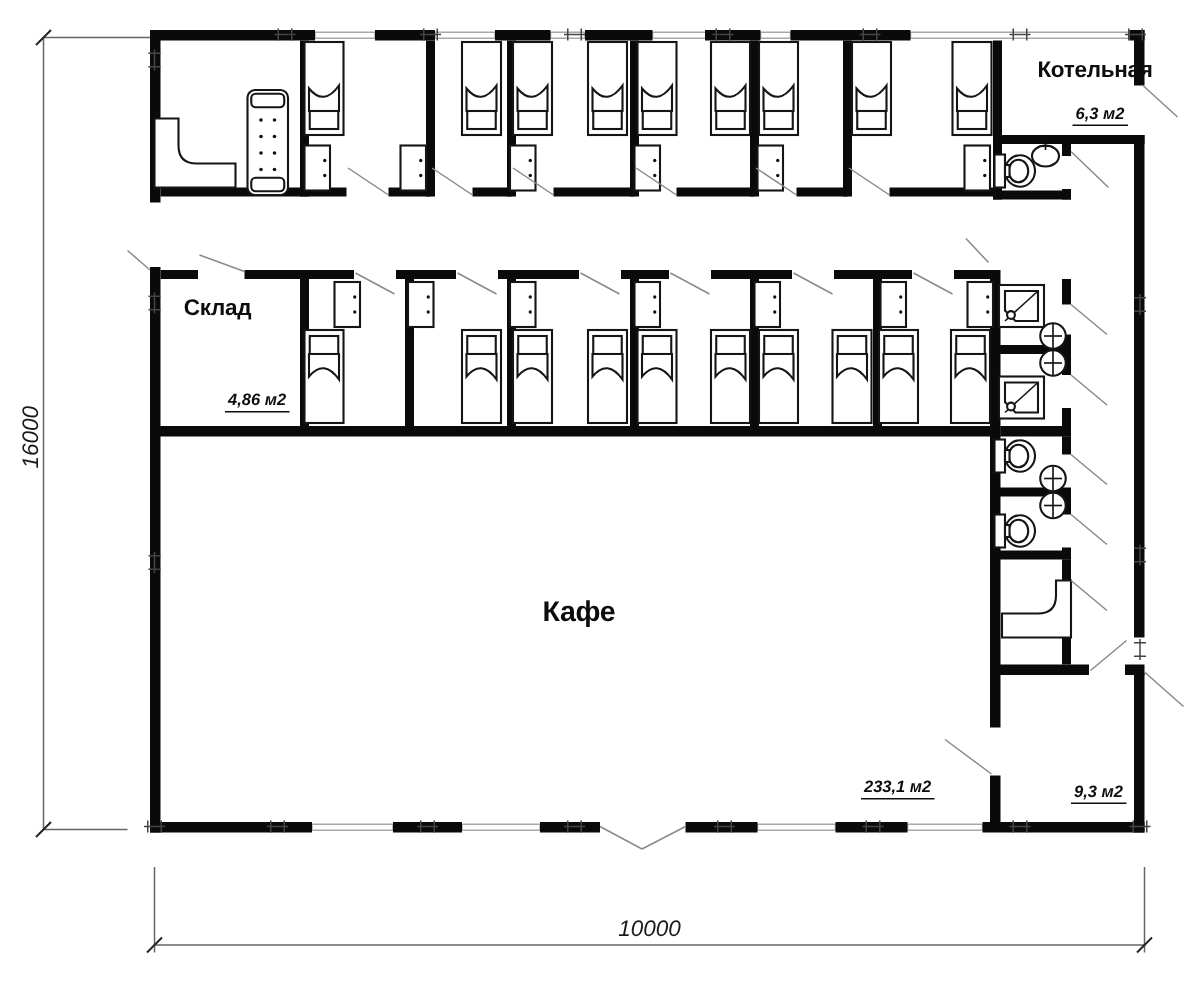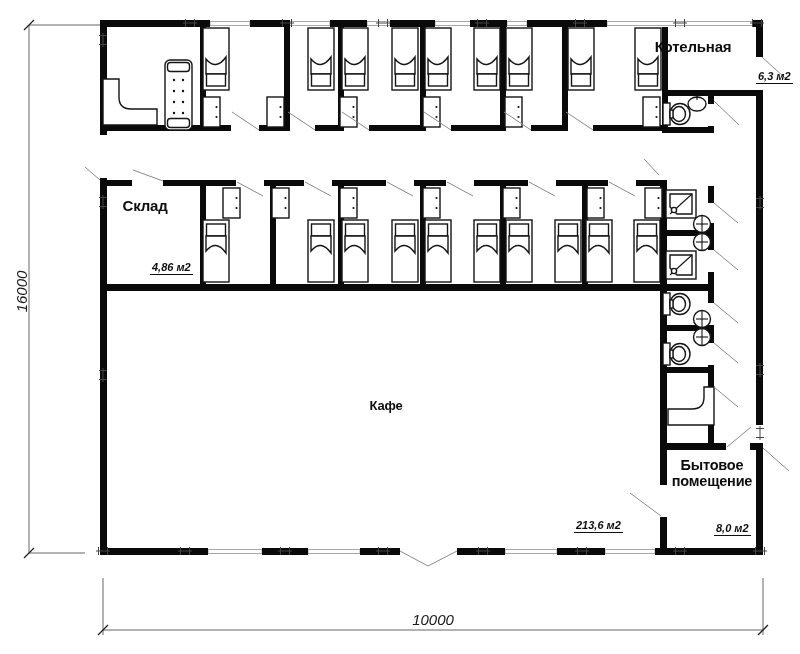--- a/index.html
+++ b/index.html
@@ -299,27 +299,26 @@
     <line x1="24" y1="30" x2="34" y2="20" class="tick"></line>
     <line x1="24" y1="558" x2="34" y2="548" class="tick"></line>
     <line x1="103" y1="630" x2="763" y2="630" class="dim"></line>
     <line x1="103" y1="578" x2="103" y2="635" class="dim"></line>
     <line x1="763" y1="578" x2="763" y2="635" class="dim"></line>
     <line x1="98" y1="635" x2="108" y2="625" class="tick"></line>
     <line x1="758" y1="635" x2="768" y2="625" class="tick"></line>
   </g>
 </svg>
 
-  <div class="lbl room-name" style="left:645px;top:38px;width:96px;">Котельная</div>
-  <div class="lbl area-lbl" style="left:715px;top:70px;margin-left:41px;">6,3 м2</div>
+  <div class="lbl room-name" style="left:682px;top:38px;width:96px;">Котельная</div>
+  <div class="lbl area-lbl" style="left:715px;top:70px;">6,3 м2</div>
 
   <div class="lbl room-name" style="left:113px;top:197px;width:64px;">Склад</div>
   <div class="lbl area-lbl" style="left:150px;top:261px;">4,86 м2</div>
 
-  <div class="lbl room-name" style="left:346px;top:398px;width:80px;font-size:13px;">Кафе</div>
-  <div class="lbl area-lbl" style="left:574px;top:519px;">213,6 м2</div>
-
-  <div class="lbl room-name wrap" style="left:664px;top:457px;width:96px;font-size:14.5px;">Бытовое помещение</div>
-  <div class="lbl area-lbl" style="left:714px;top:522px;">8,0 м2</div>
+  <div class="lbl room-name" style="left:346px;top:398px;width:80px;font-size:19px;">Кафе</div>
+  <div class="lbl area-lbl" style="left:574px;top:519px;">233,1 м2</div>
+
+  <div class="lbl area-lbl" style="left:714px;top:522px;">9,3 м2</div>
 
   <div class="lbl dim-lbl" style="left:-9px;top:283px;width:60px;transform:rotate(-90deg);">16000</div>
   <div class="lbl dim-lbl" style="left:393px;top:611px;width:80px;">10000</div>
 </div>
 
 </body></html>

